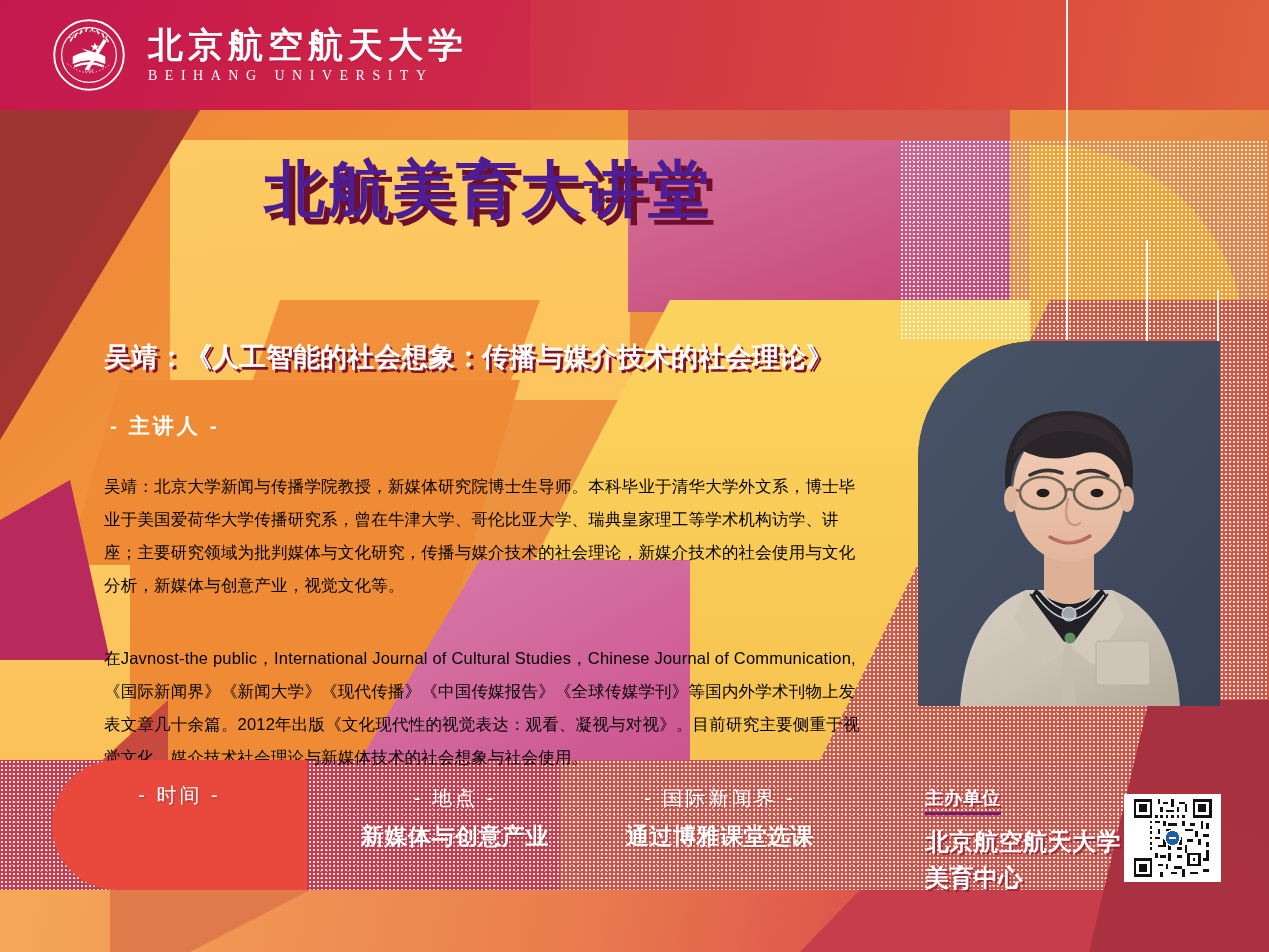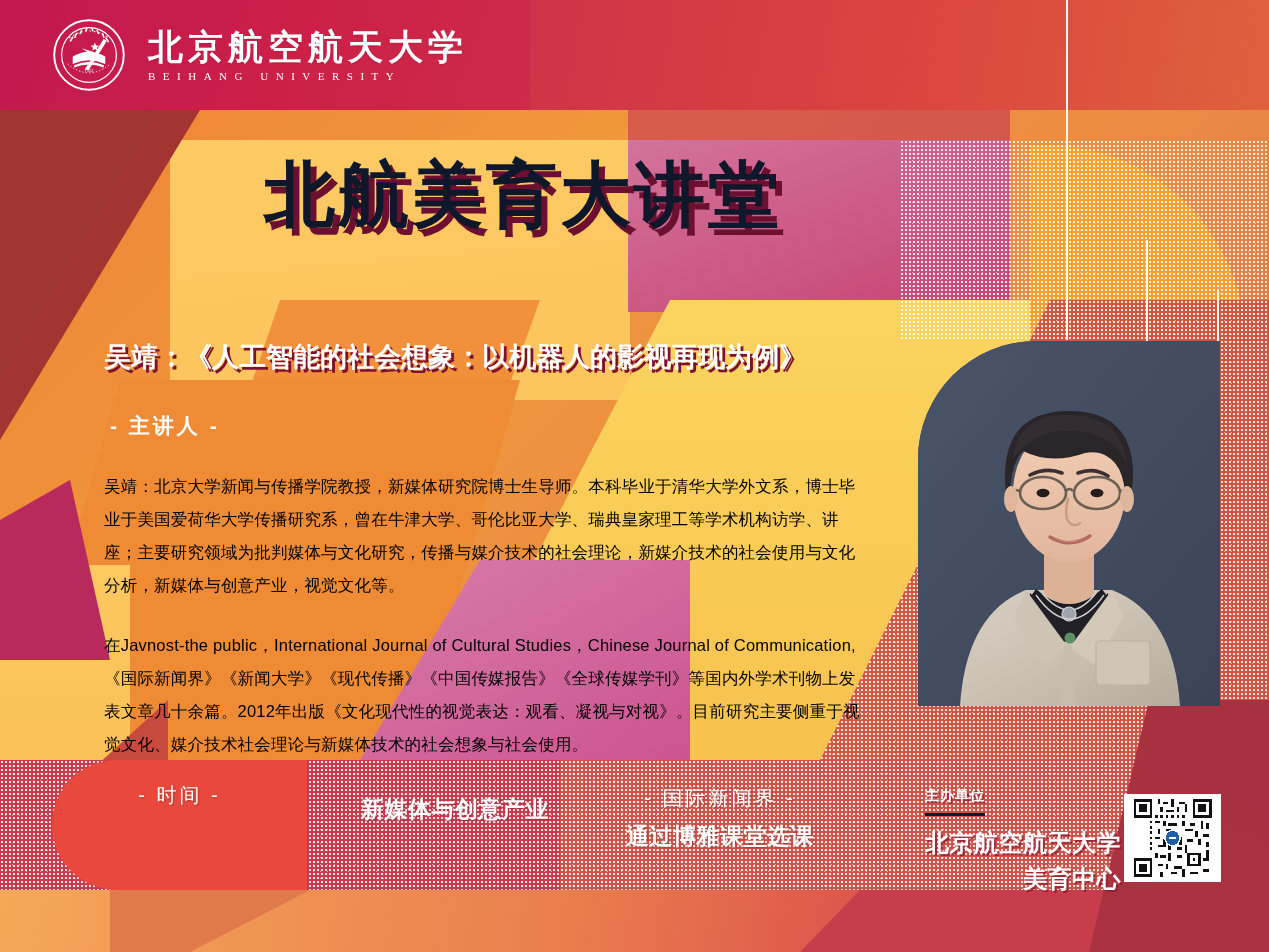--- a/index.html
+++ b/index.html
@@ -116,43 +116,43 @@
     clip-path:polygon(0 110px,120px 0,120px 110px); }
 
   
   .header{ position:absolute; left:0; top:0; width:100%; height:110px;
     display:flex; align-items:center; padding-left:52px; z-index:30; }
   .logo{ width:74px; height:74px; flex:0 0 74px; position:relative; }
   .logo svg{ width:100%; height:100%; display:block; }
   .uni-names{ margin-left:22px; color:#fff; }
   .uni-cn{ font-size:35px; font-weight:700; letter-spacing:5px; line-height:1.1;
     text-shadow:0 1px 2px rgba(0,0,0,.12); }
-  .uni-en{ font-size:11px; letter-spacing:7.5px; margin-top:4px;
+  .uni-en{ font-size:14px; letter-spacing:7.5px; margin-top:4px;
     font-family:"Liberation Serif","DejaVu Serif",serif; }
 
   
   .main-title{ position:absolute; left:264px; top:157px; z-index:30;
-    font-size:71px; font-weight:900; letter-spacing:3px; color:#0f172a;
+    font-size:61px; font-weight:900; letter-spacing:3px; color:#4c1d95;
     text-shadow:6px 7px 0 #6d1030;
     line-height:1.08; white-space:nowrap; }
 
   
   .lecture-title{ position:absolute; left:104px; top:339px; z-index:30;
     font-size:27px; font-weight:800; color:#ffffff; letter-spacing:0px;
     text-shadow:3px 3px 0 #7c1230; white-space:nowrap; }
 
   
   .speaker-label{ position:absolute; left:110px; top:412px; z-index:30;
     font-size:21px; font-weight:600; color:#ffffff; letter-spacing:3px;text-align:center; }
 
   
   .bio{ position:absolute; left:104px; top:470px; width:760px; z-index:30;
     color:#000000; font-size:16.5px; line-height:2.0; letter-spacing:.2px;
     font-weight:500; }
-  .bio p + p{ margin-top:27px; }
+  .bio p + p{ margin-top:40px; }
 
   
   .portrait-wrap{ position:absolute; left:918px; top:341px;
     width:302px; height:365px; z-index:30;
     border-top-left-radius:118px;
     overflow:hidden;
     background:#434d61; }
   .portrait-wrap svg{ display:block; width:100%; height:100%; }
 
   
@@ -167,27 +167,27 @@
   .col-line{ font-size:23px; font-weight:700; margin-top:9px; letter-spacing:.5px;
     text-shadow:1px 1px 2px rgba(0,0,0,.25); }
 
   .info-place{ position:absolute; left:320px; top:785px; width:270px;
     z-index:31; text-align:center; color:#fff; }
   .info-join{ position:absolute; left:570px; top:785px; width:300px;
     z-index:31; text-align:center; color:#fff; }
 
   
   .organizer{ position:absolute; left:925px; top:786px; z-index:31; color:#fff; }
-  .org-head{ font-size:14px; font-weight:800; letter-spacing:1px;
+  .org-head{ font-size:18px; font-weight:800; letter-spacing:1px;
     text-shadow:2px 2px 0 rgba(140,25,45,.75);
-    border-bottom:3px solid #0f172a; display:inline-block; padding-bottom:8px; }
+    border-bottom:3px solid #701a75; display:inline-block; padding-bottom:2px; }
   .org-line{ font-size:24px; font-weight:800; letter-spacing:.5px; margin-top:11px;
     text-shadow:2px 2px 0 rgba(140,25,45,.75); }
   .org-line2{ font-size:24px; font-weight:800; letter-spacing:.5px; margin-top:4px;
-    text-shadow:2px 2px 0 rgba(140,25,45,.75);text-align:right; }
+    text-shadow:2px 2px 0 rgba(140,25,45,.75); }
 
   
   .qr{ position:absolute; left:1124px; top:794px; width:97px; height:88px;
     background:#fff; z-index:31; padding:5px; }
   .qr svg{ display:block; width:100%; height:100%; }
 </style>
 </head>
 <body>
 
 <div id="poster">
@@ -269,21 +269,21 @@
       </svg>
     </div>
     <div class="uni-names">
       <div class="uni-cn">北京航空航天大学</div>
       <div class="uni-en">BEIHANG UNIVERSITY</div>
     </div>
   </div>
 
   <div class="main-title">北航美育大讲堂</div>
 
-  <div class="lecture-title">吴靖：《人工智能的社会想象：以机器人的影视再现为例》</div>
+  <div class="lecture-title">吴靖：《人工智能的社会想象：传播与媒介技术的社会理论》</div>
 
   <div class="speaker-label">- 主讲人 -</div>
 
   <div class="bio">
     <p>吴靖：北京大学新闻与传播学院教授，新媒体研究院博士生导师。本科毕业于清华大学外文系，博士毕业于美国爱荷华大学传播研究系，曾在牛津大学、哥伦比亚大学、瑞典皇家理工等学术机构访学、讲座；主要研究领域为批判媒体与文化研究，传播与媒介技术的社会理论，新媒介技术的社会使用与文化分析，新媒体与创意产业，视觉文化等。</p>
     <p>在Javnost-the public，International Journal of Cultural Studies，Chinese Journal of Communication,《国际新闻界》《新闻大学》《现代传播》《中国传媒报告》《全球传媒学刊》等国内外学术刊物上发表文章几十余篇。2012年出版《文化现代性的视觉表达：观看、凝视与对视》。目前研究主要侧重于视觉文化、媒介技术社会理论与新媒体技术的社会想象与社会使用。</p>
   </div>
 
   <div class="portrait-wrap">
     <svg viewBox="0 0 302 365" preserveAspectRatio="xMidYMid slice" aria-hidden="true">
@@ -351,20 +351,21 @@
       <ellipse cx="209" cy="158" rx="7" ry="13" fill="#e0b69c"></ellipse>
     </svg>
   </div>
 
   <div class="info-time"></div>
   <div class="info-time-inner">
     <div class="col-head">- 时间 -</div>
   </div>
 
   <div class="info-place">
+    <div class="col-head">- 地点 -</div>
     <div class="col-line">新媒体与创意产业</div>
   </div>
 
   <div class="info-join">
     <div class="col-head">- 国际新闻界 -</div>
     <div class="col-line">通过博雅课堂选课</div>
   </div>
 
   <div class="organizer">
     <div class="org-head">主办单位</div>

